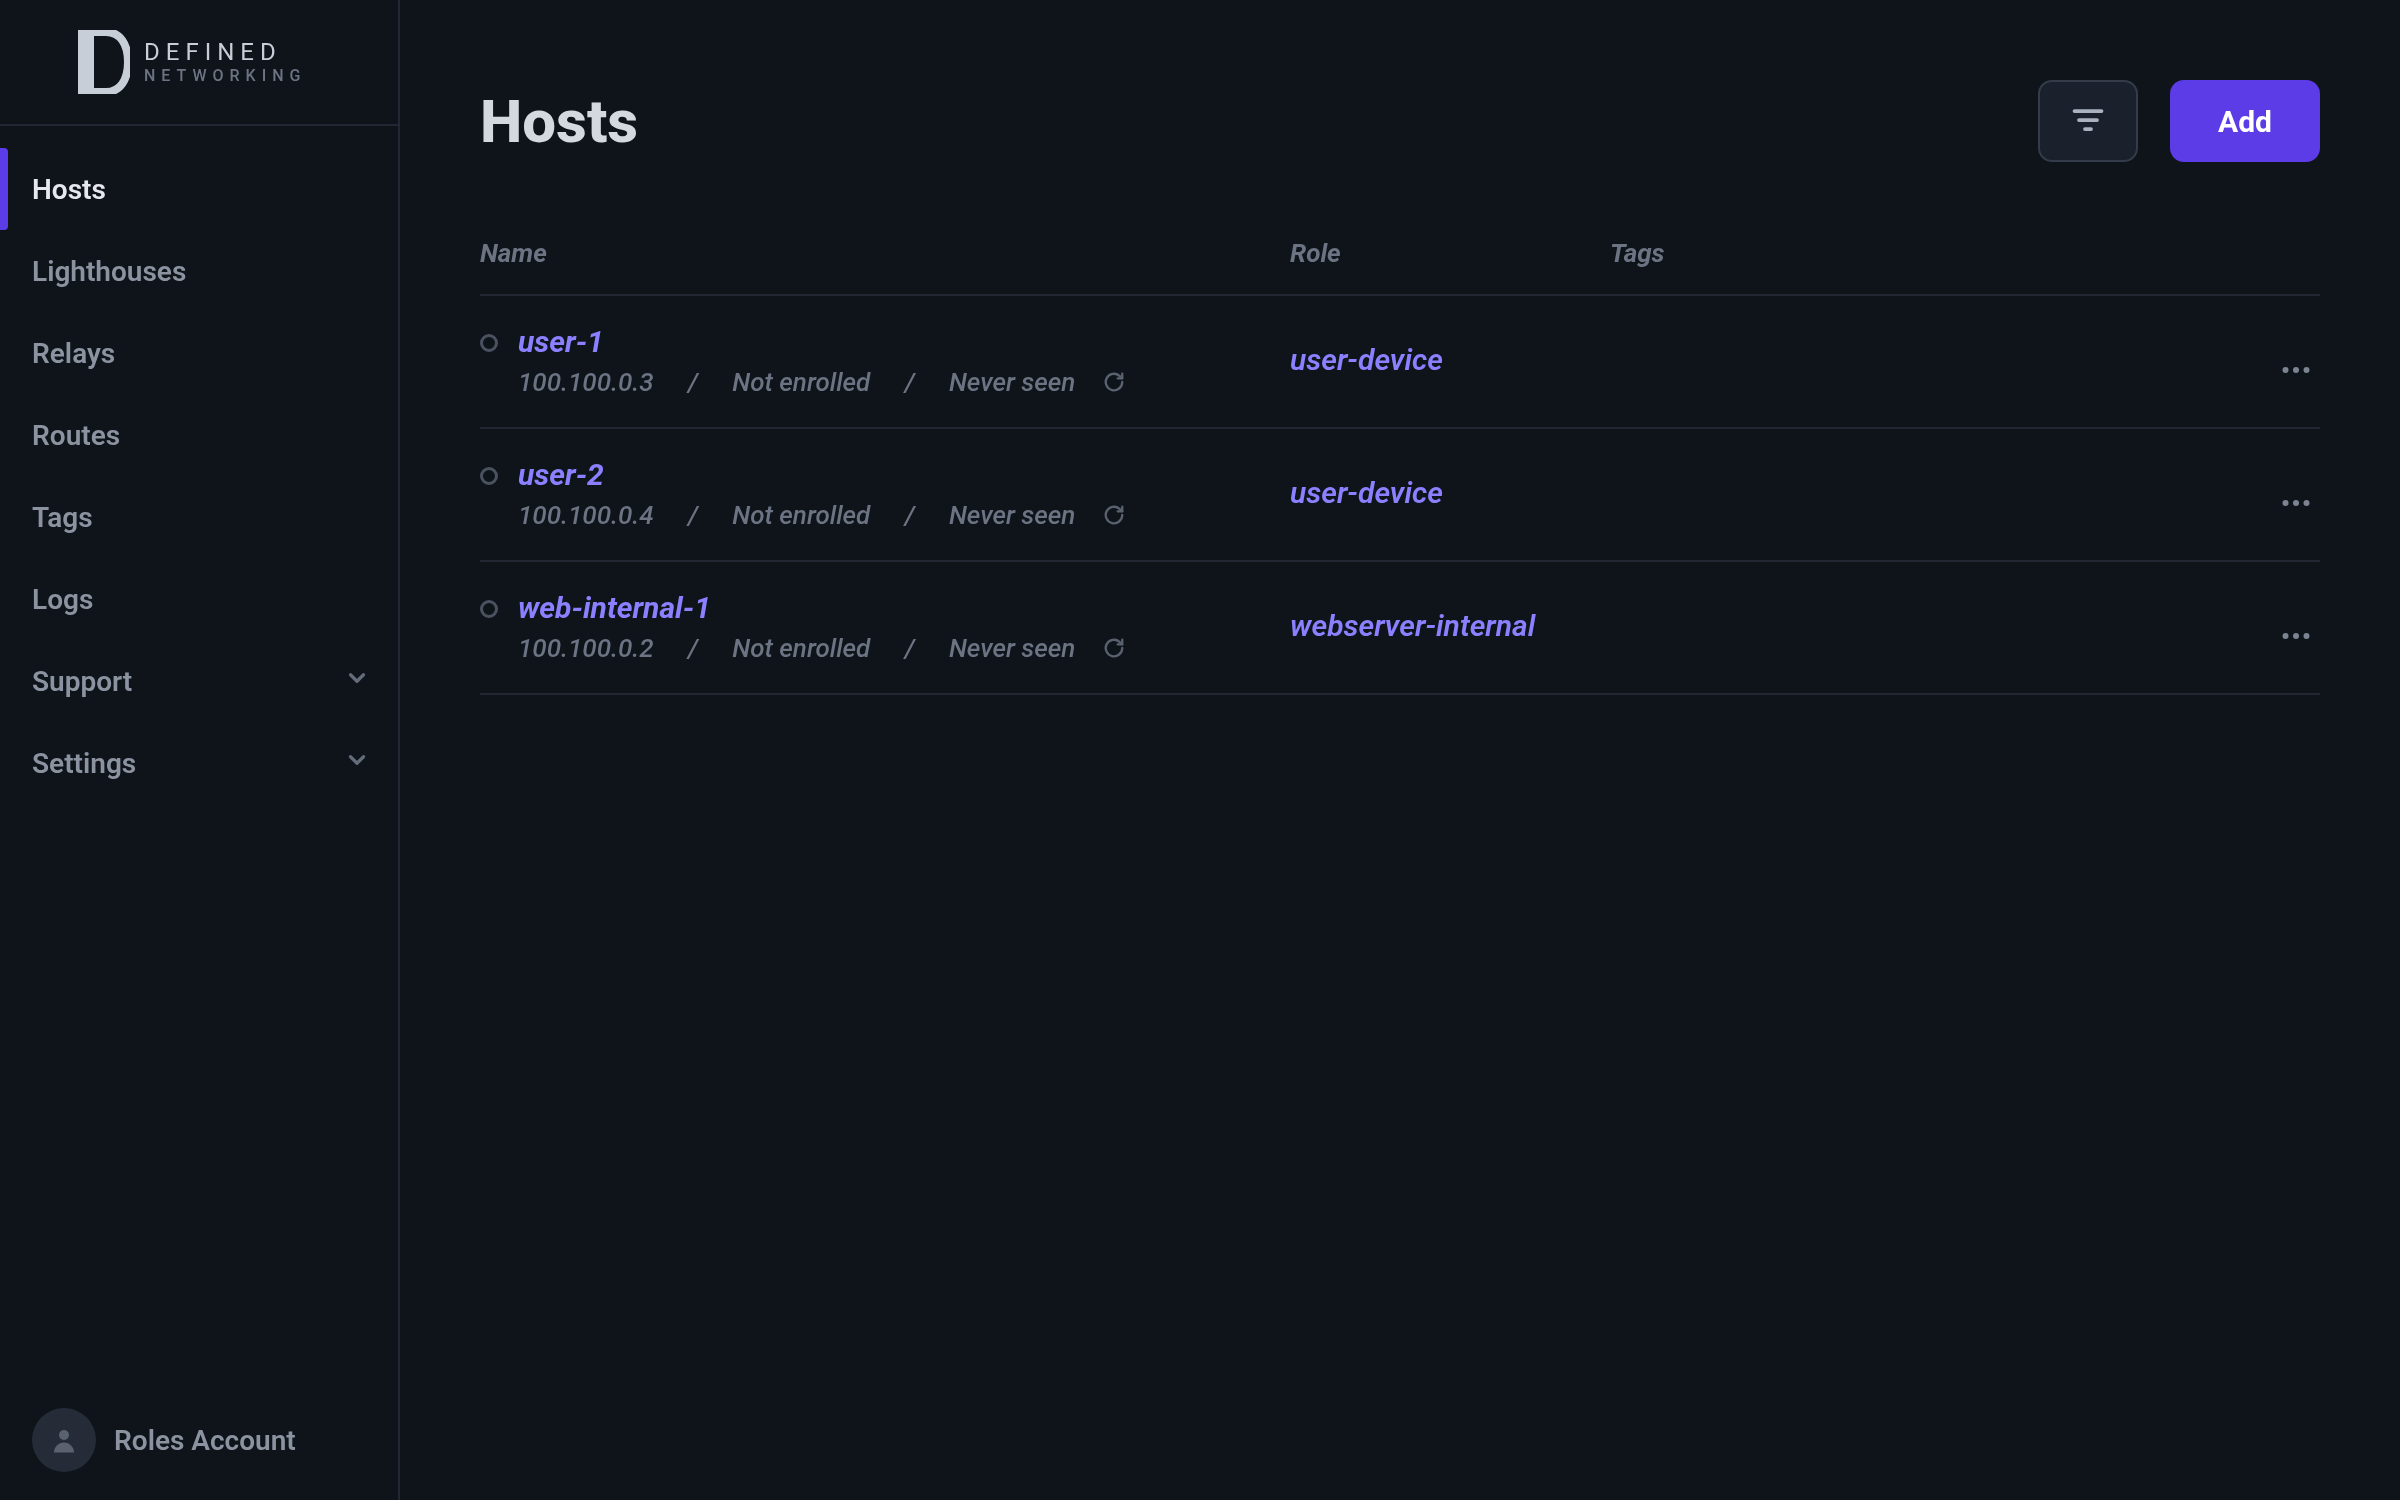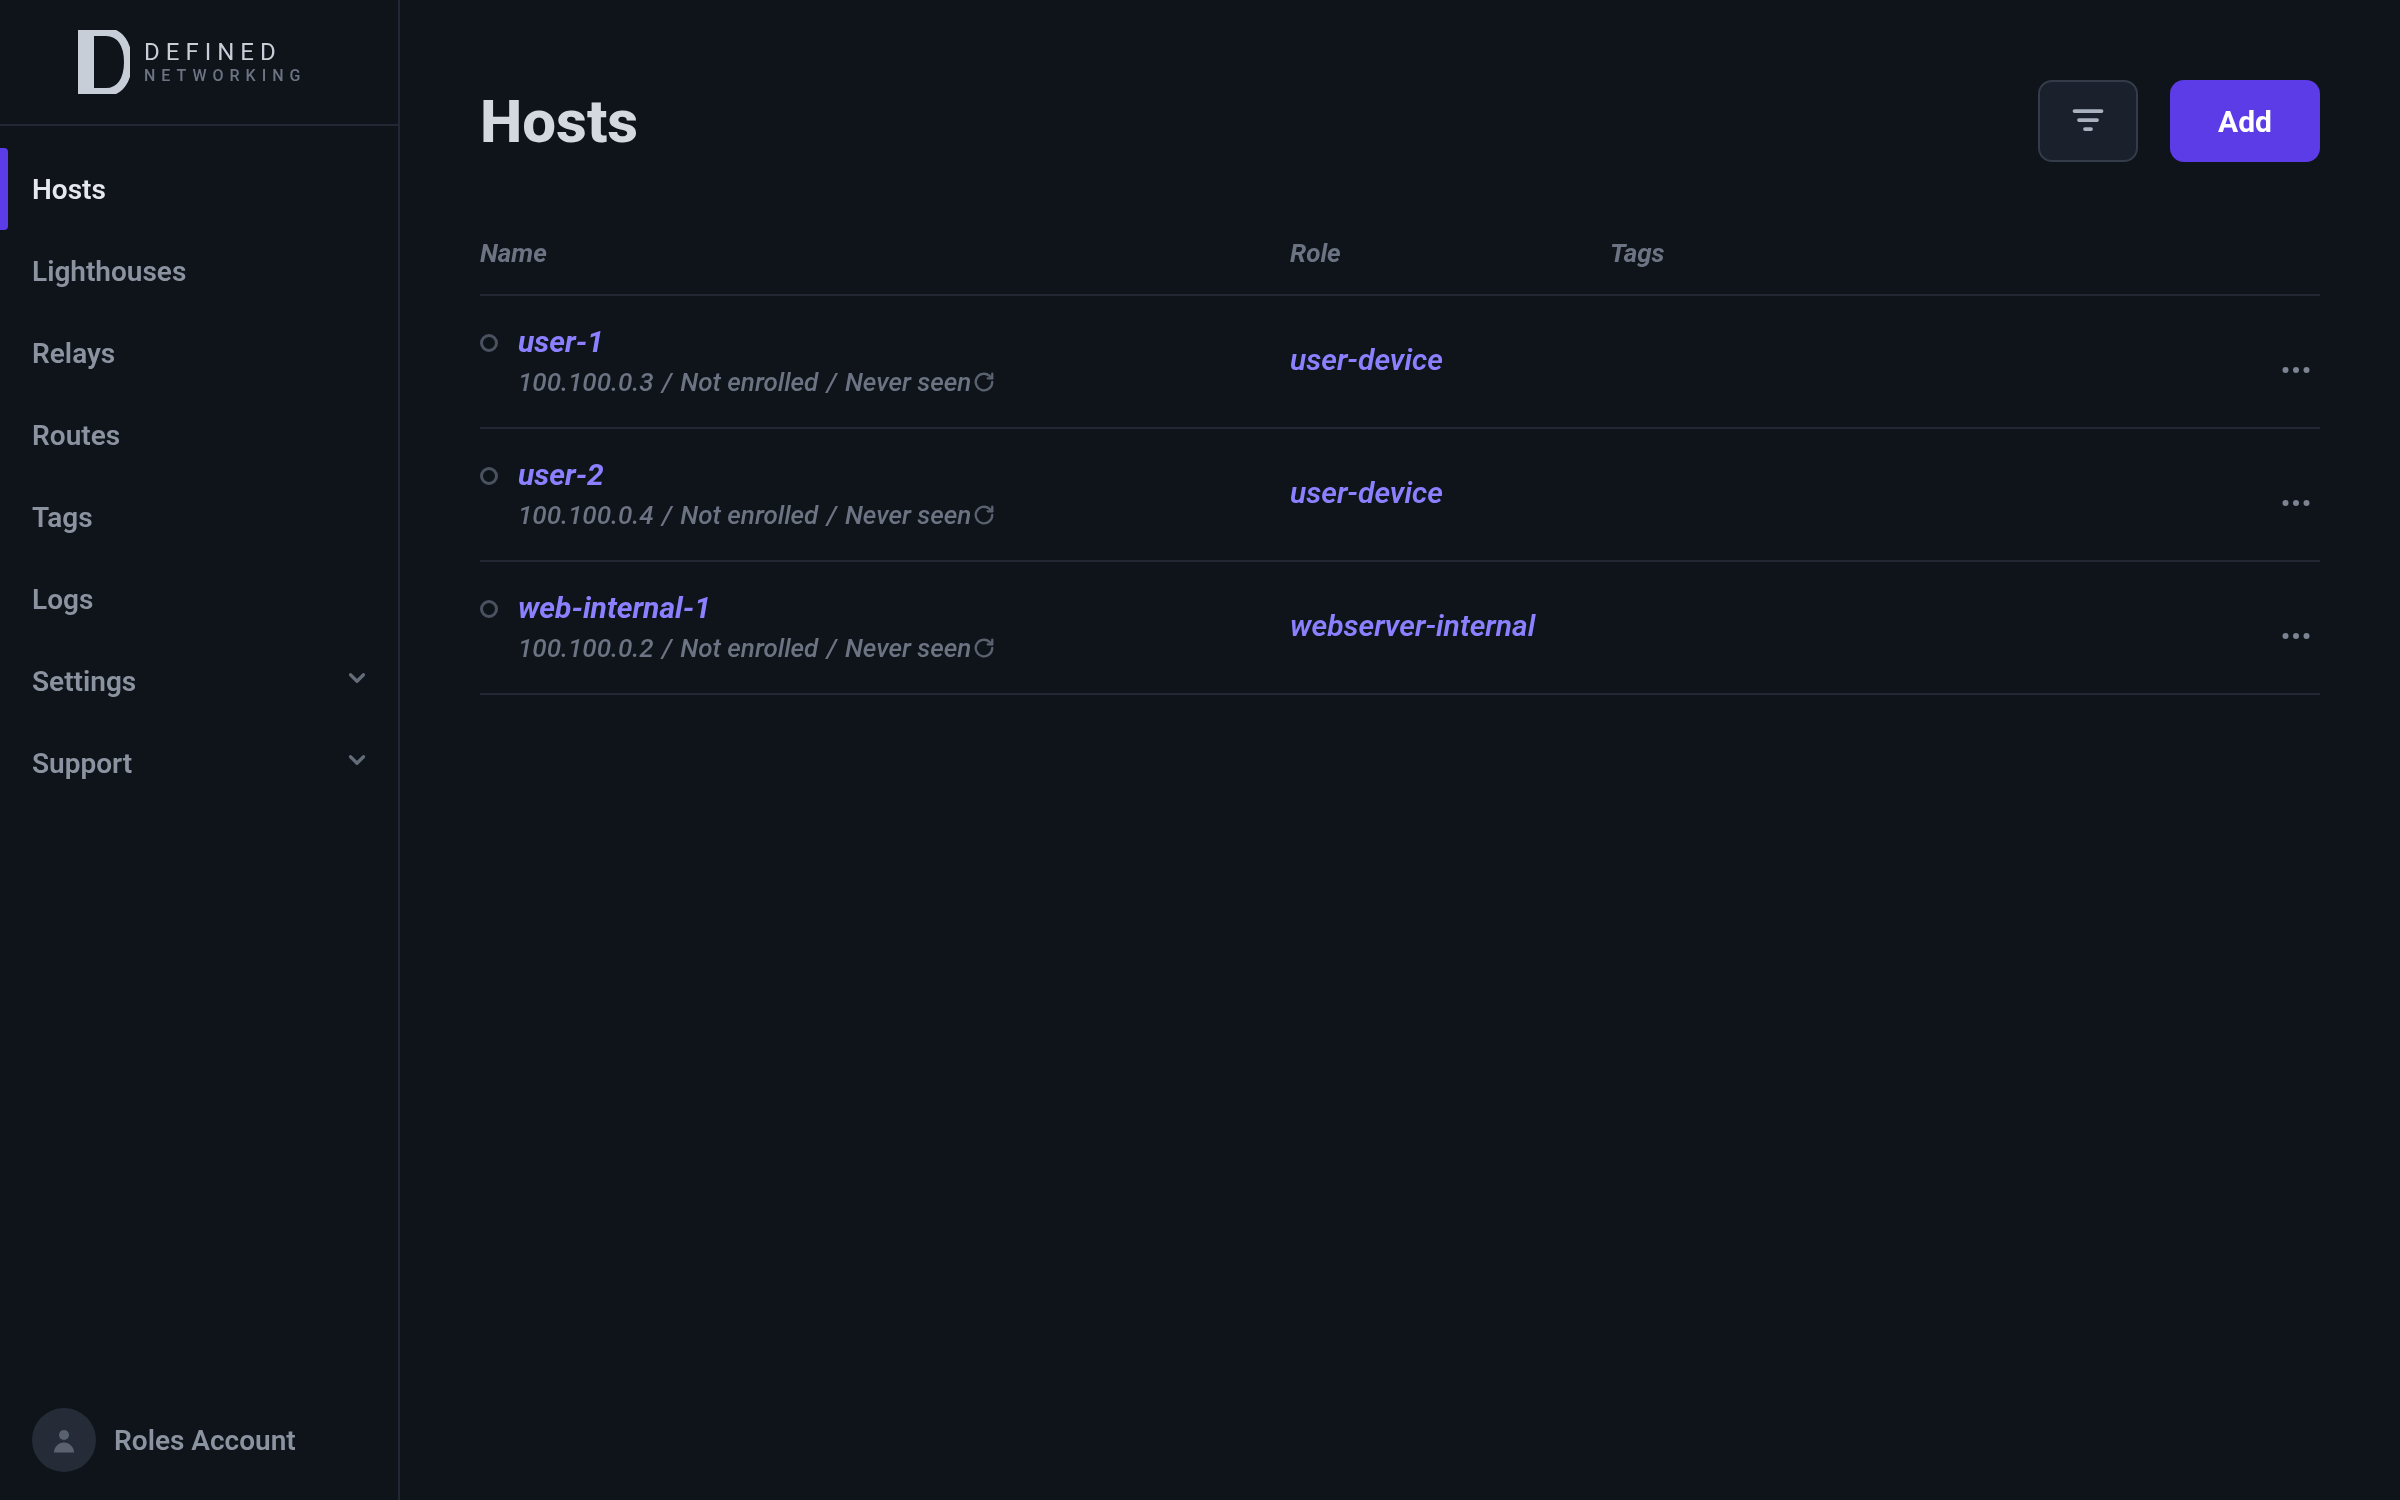--- a/index.html
+++ b/index.html
@@ -195,21 +195,21 @@
     flex-shrink:0;
   }
   .name-text{
     display:flex;flex-direction:column;gap:8px;
   }
   .host-name{
     font-size:30px;font-weight:700;color:var(--accent);
   }
   .host-sub{
     font-size:26px;font-weight:500;color:var(--text-dimmer);
-    display:flex;align-items:center;gap:2px;
+    display:flex;align-items:center;gap:28px;
   }
   .refresh-ico{
     color:#5a6270;
     display:inline-flex;
   }
   .role-cell{
     width:320px;
     font-size:30px;font-weight:600;color:var(--accent);
     padding-top:18px;
   }
@@ -257,29 +257,29 @@
     <div class="nav-item">
       <span>Routes</span>
     </div>
     <div class="nav-item">
       <span>Tags</span>
     </div>
     <div class="nav-item">
       <span>Logs</span>
     </div>
     <div class="nav-item">
-      <span>Settings</span>
+      <span>Support</span>
       <span class="chev">
         <svg width="26" height="26" viewBox="0 0 24 24" fill="none" stroke="currentColor" stroke-width="3" stroke-linecap="round" stroke-linejoin="round">
             <polyline points="6 9 12 15 18 9"></polyline>
           </svg>
       </span>
     </div>
     <div class="nav-item">
-      <span>Support</span>
+      <span>Settings</span>
       <span class="chev">
         <svg width="26" height="26" viewBox="0 0 24 24" fill="none" stroke="currentColor" stroke-width="3" stroke-linecap="round" stroke-linejoin="round">
             <polyline points="6 9 12 15 18 9"></polyline>
           </svg>
       </span>
     </div>
   </nav>
 
   <div class="account">
     <span class="avatar">

